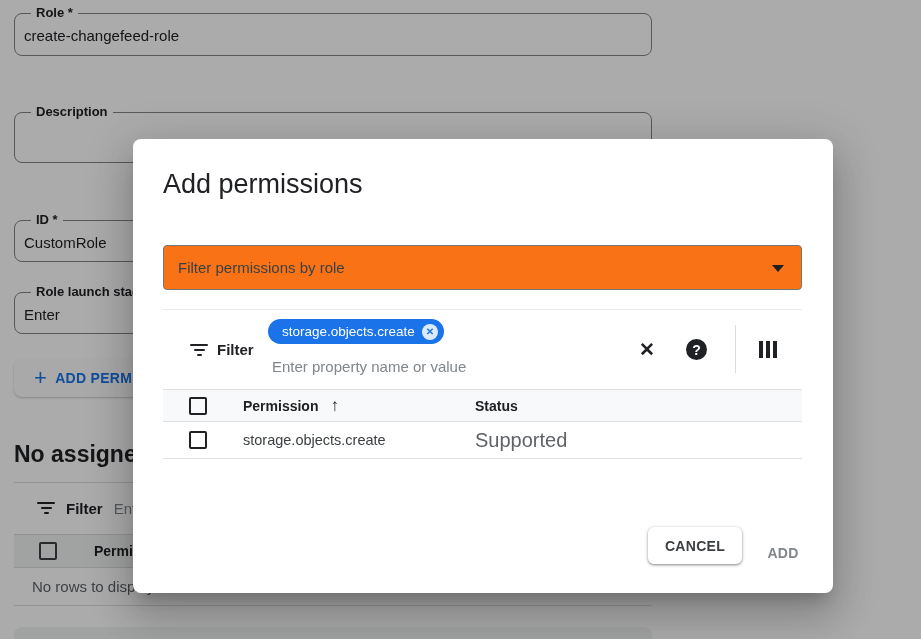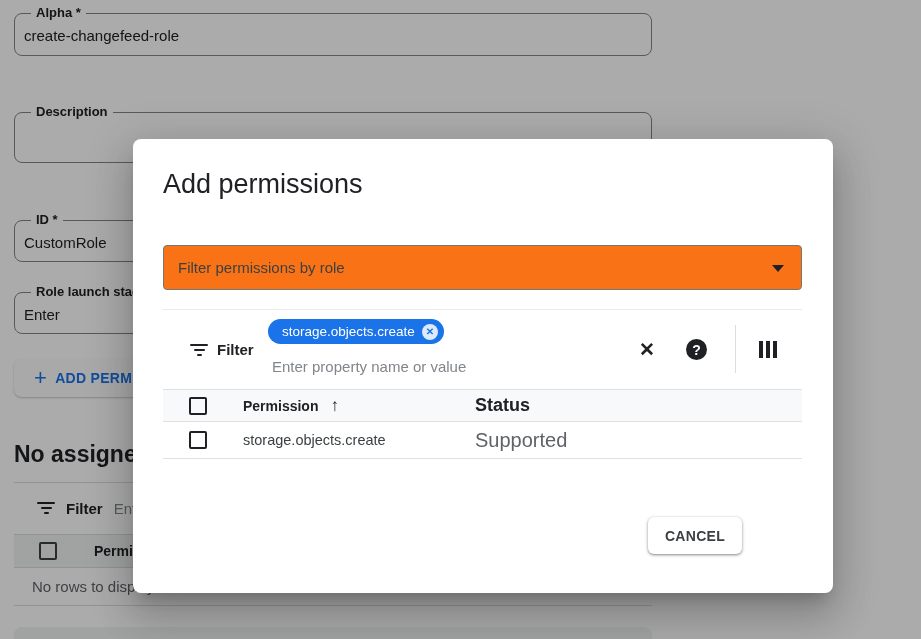--- a/index.html
+++ b/index.html
@@ -151,53 +151,53 @@
   .columns-icon i { display: block; width: 4px; height: 17px; background: #202124; }
 
   .dlg-table-header {
     position: absolute; left: 30px; top: 250px; width: 639px; height: 33px;
     background: #f8f9fa; border-top: 1px solid #e0e0e0; border-bottom: 1px solid #e0e0e0;
     display: flex; align-items: center;
   }
   .dlg-table-header .checkbox, .dlg-table-row .checkbox { margin-left: 26px; border-color: #202124; }
   .colcell-perm { margin-left: 36px; font-size: 14px; font-weight: bold; color: #202124; display: flex; align-items: center; gap: 12px; cursor: pointer; }
   .sort-arrow { font-size: 17px; font-weight: bold; color: #202124; }
-  .colcell-status { position: absolute; left: 312px; font-size: 18px; font-weight: bold; color: #202124; }
+  .colcell-status { position: absolute; left: 312px; font-size: 14px; font-weight: bold; color: #202124; }
 
   .dlg-table-row {
     position: absolute; left: 30px; top: 283px; width: 639px; height: 37px;
     background: #fff; border-bottom: 1px solid #e0e0e0;
     display: flex; align-items: center;
   }
   .cell-perm { margin-left: 36px; font-size: 14.5px; color: #3c4043; white-space: nowrap; }
   .cell-status { position: absolute; left: 312px; font-size: 20px; color: #5f6368; }
 
   .btn-cancel {
-    position: absolute; left: 515px; top: 378px; width: 94px; height: 37px;
+    position: absolute; left: 515px; top: 388px; width: 94px; height: 37px;
     background: #fff; border: none; border-radius: 6px;
     box-shadow: 0 1px 2px rgba(0,0,0,.3), 0 1px 3px 1px rgba(0,0,0,.15);
     font-family: "Liberation Sans", sans-serif;
     font-size: 14px; font-weight: bold; letter-spacing: .3px; color: #3c4043;
     cursor: pointer;
   }
   .btn-add {
     position: absolute; left: 618px; top: 395px; width: 64px; height: 37px;
     background: transparent; border: none;
     font-family: "Liberation Sans", sans-serif;
     font-size: 14px; font-weight: bold; letter-spacing: .3px; color: #80868b;
     cursor: default;
   }
 </style>
 </head>
 <body>
 
 <div class="page">
 
   <div class="field" style="top:13px; height:43px;">
-    <span class="field-label">Alpha *</span>
+    <span class="field-label">Role *</span>
     <span class="field-value" style="top:13px;">create-changefeed-role</span>
   </div>
 
   <div class="field" style="top:112px; height:51px;padding-left:31px;">
     <span class="field-label">Description</span>
   </div>
 
   <div class="field" style="top:220px; height:42px;">
     <span class="field-label">ID *</span>
     <span class="field-value" style="top:13px;">CustomRole</span>
@@ -286,13 +286,14 @@
     <span class="colcell-status">Status</span>
   </div>
 
   <div class="dlg-table-row">
     <span class="checkbox"></span>
     <span class="cell-perm">storage.objects.create</span>
     <span class="cell-status">Supported</span>
   </div>
 
   <button class="btn-cancel">CANCEL</button>
+  <button class="btn-add">ADD</button>
 </div>
 
 </body></html>

